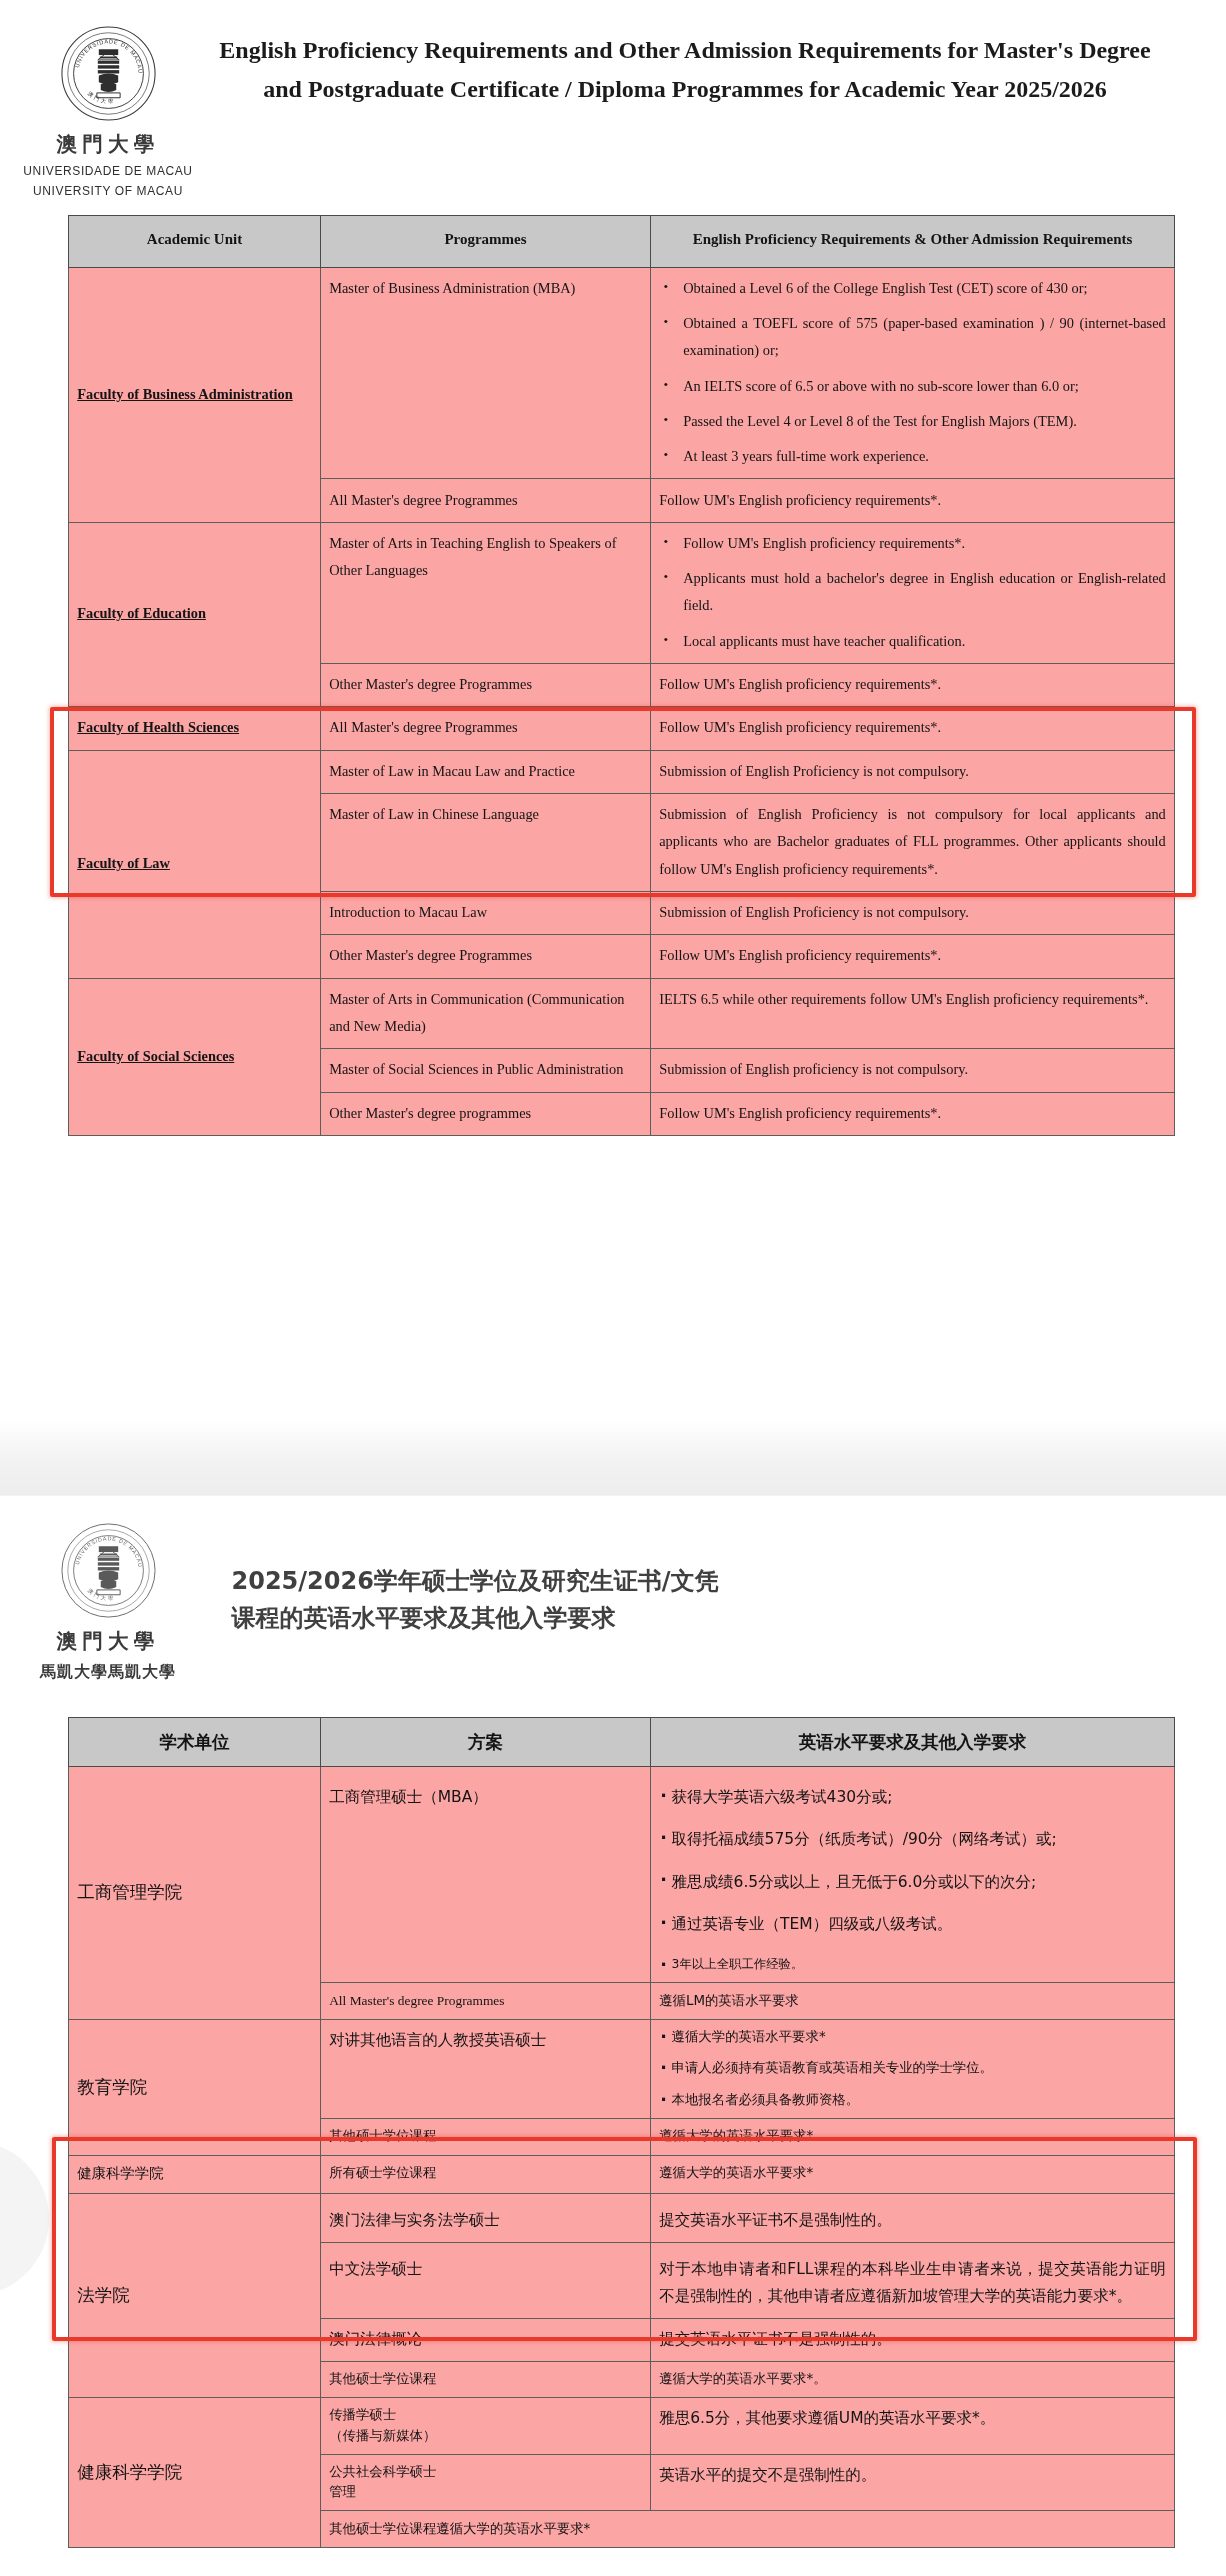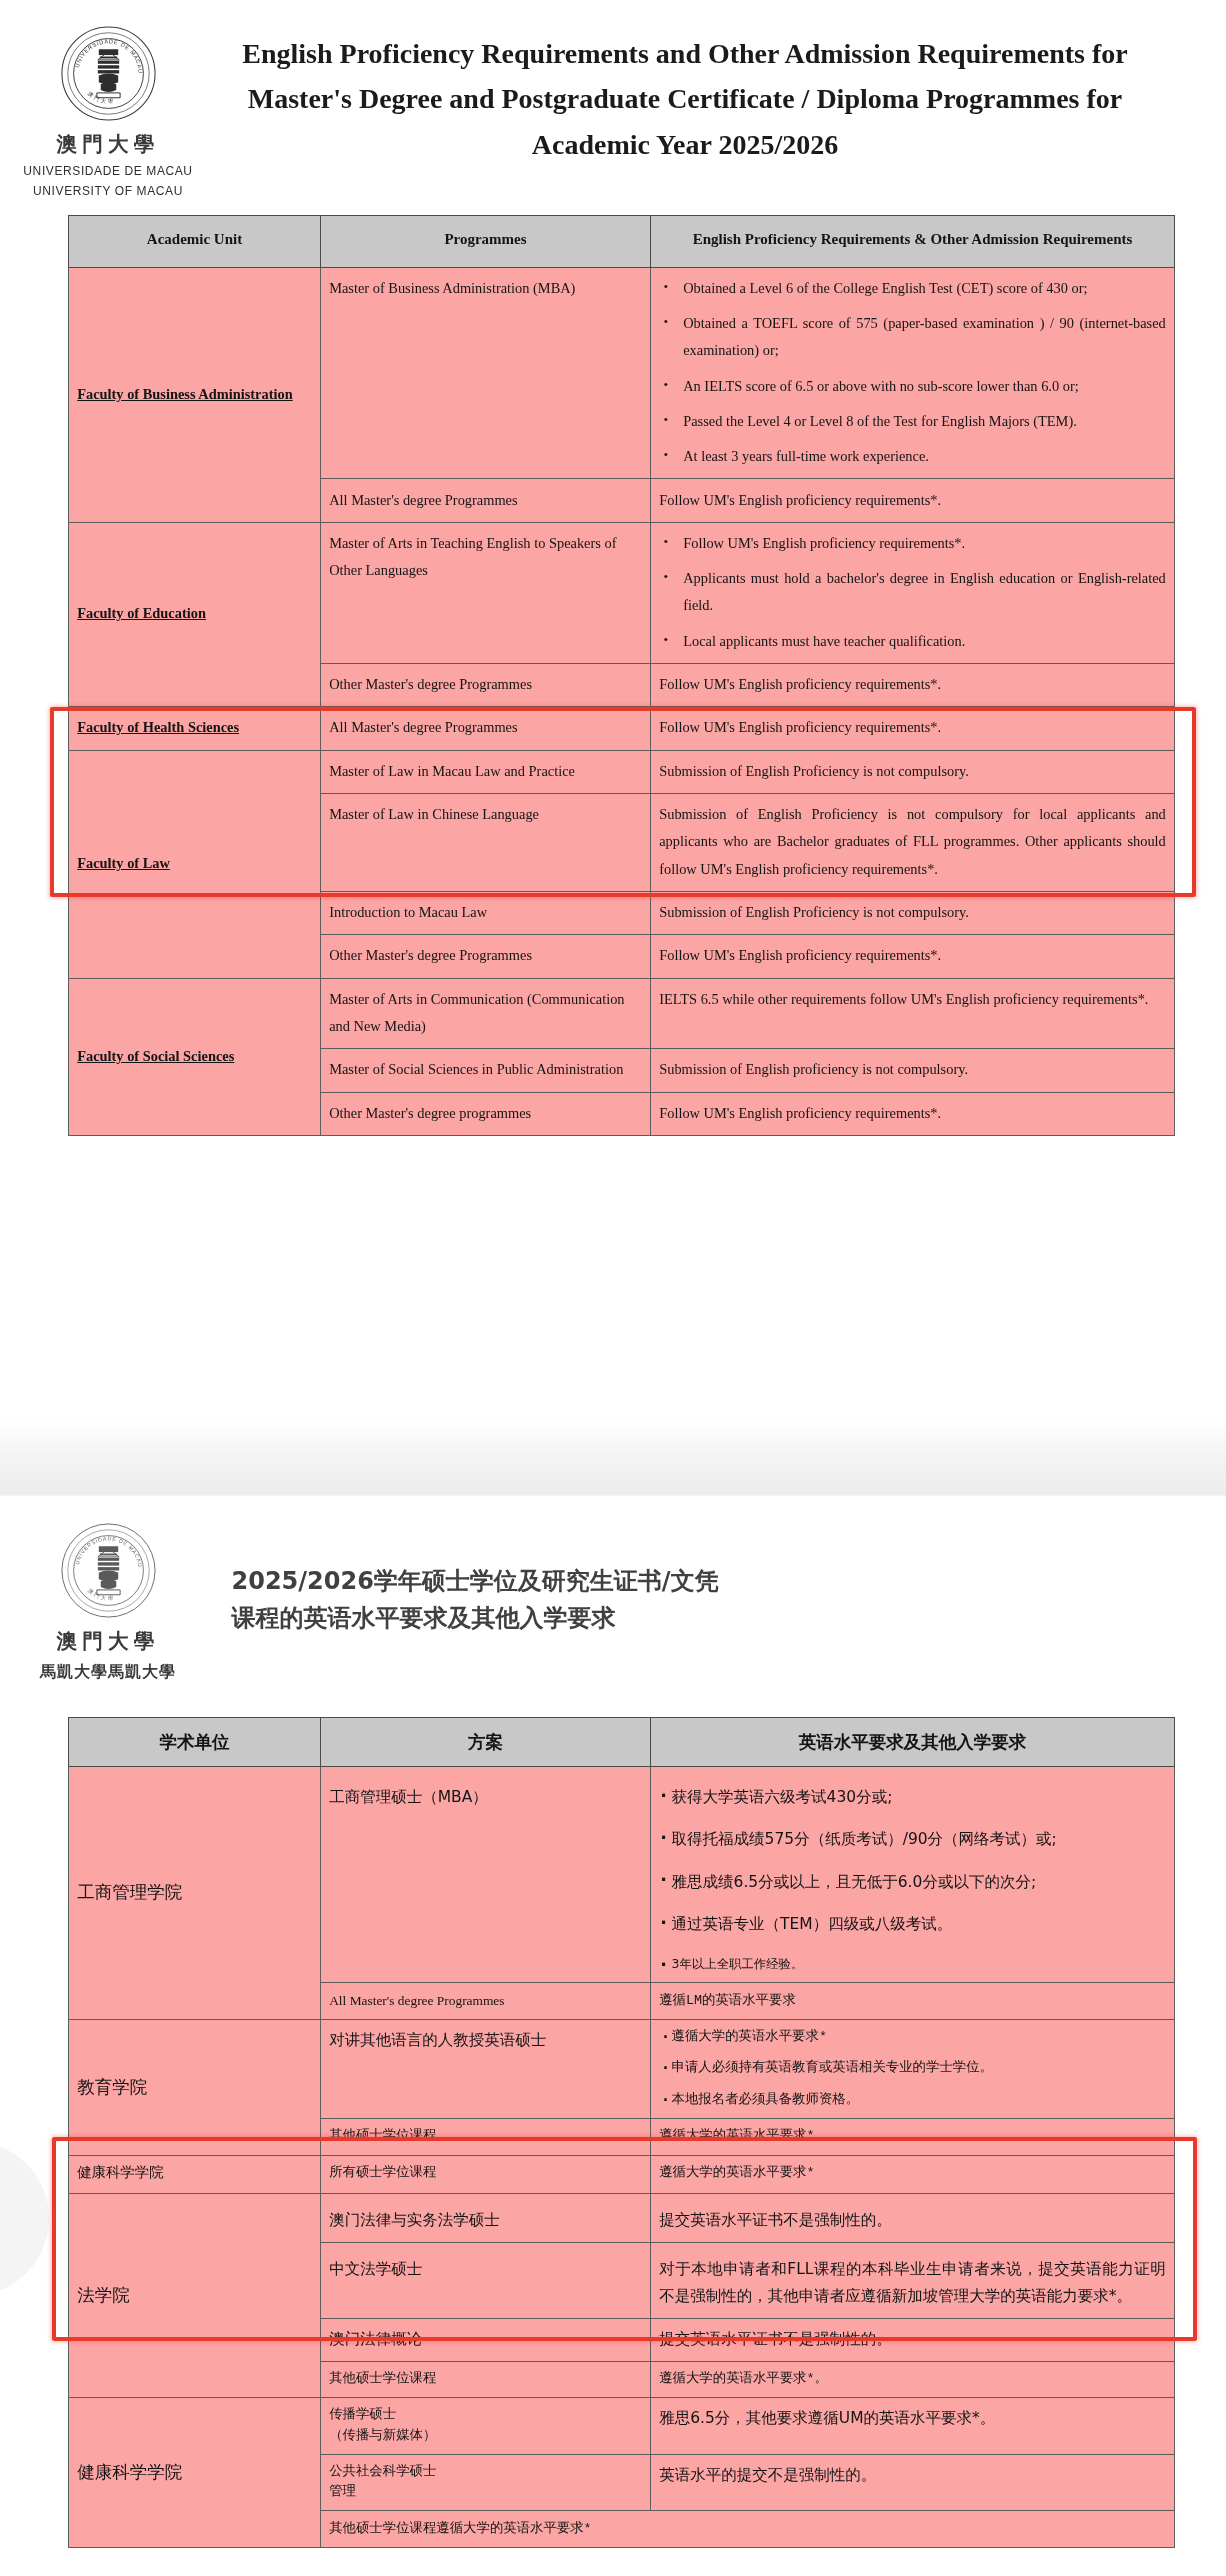--- a/index.html
+++ b/index.html
@@ -75,21 +75,21 @@
     letter-spacing:1px;
     color:#3a3a3a;
     font-weight:600;
     white-space:nowrap;
   }
 
   .title-block { flex:1; padding-right:72px; padding-top:11.3px; }
   .doc-title {
     font-family:"Liberation Serif", serif;
     font-weight:bold;
-    font-size:28px;
+    font-size:24px;
     line-height:1.62;
     color:#1b1b1b;
     text-align:center;
     margin:0;
   }
   .doc-title-zh {
     font-family:"DejaVu Sans", sans-serif;
     font-weight:bold;
     font-size:24px;
     line-height:1.56;
@@ -133,21 +133,21 @@
   
   #tbl-zh th, #tbl-zh td {
     font-family:"DejaVu Sans", sans-serif;
     font-size:15.5px;
     line-height:1.72;
     color:#141414;
   }
   #tbl-zh thead th { font-size:17.5px; font-weight:bold; padding-top:9.3px; }
   #tbl-zh td.unit { vertical-align:middle; font-size:17.5px; }
   #tbl-zh td.mid { vertical-align:middle; }
-  #tbl-zh td.small { font-size:13.4px; line-height:1.5;font-family:Liberation Mono, monospace; }
+  #tbl-zh td.small { font-size:13.4px; line-height:1.5; }
 
   ul.bul { margin:0; padding:0 0 0 24px; list-style:none; }
   ul.bul li { position:relative; margin:0 0 8.2px 0; text-align:justify; }
   ul.bul li:last-child { margin-bottom:0; }
   ul.bul li:before {
     content:"\2022";
     position:absolute; left:-19.6px; top:-1px;
     font-size:13.4px;
   }
   ul.bul-zh { margin:0; padding:0; list-style:none; }

